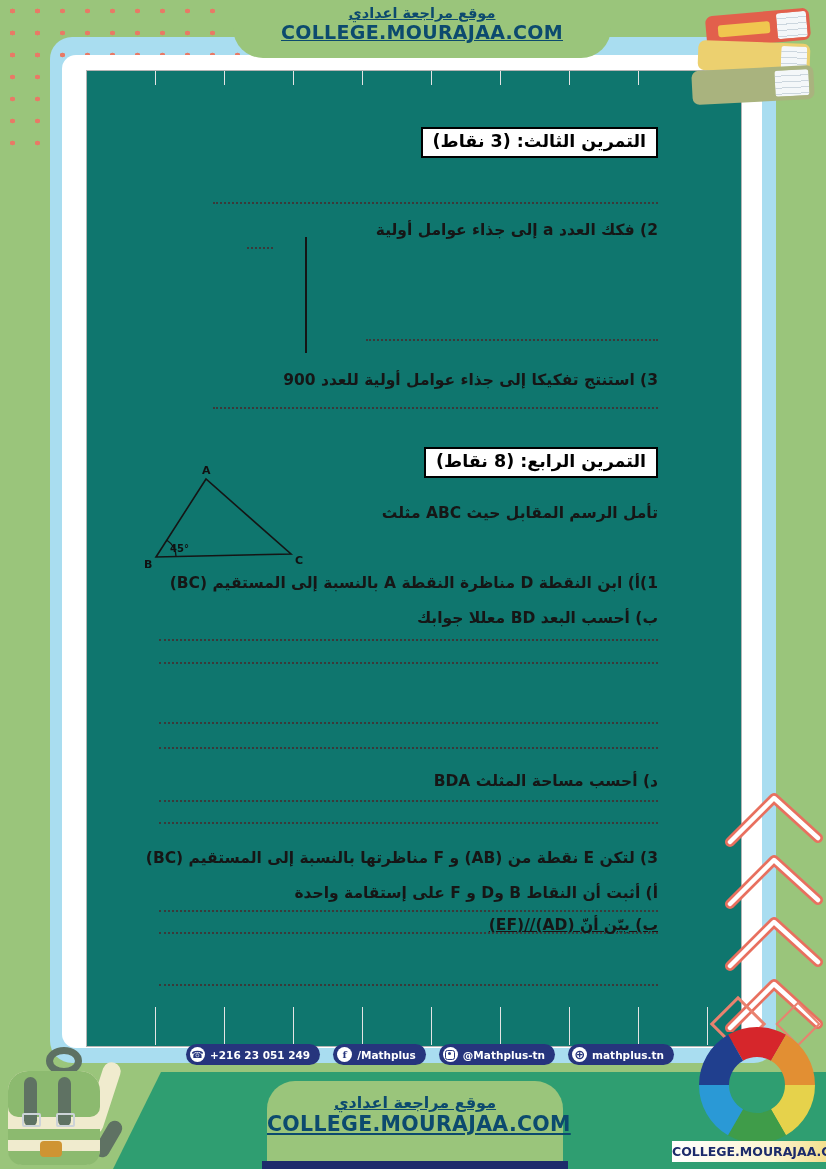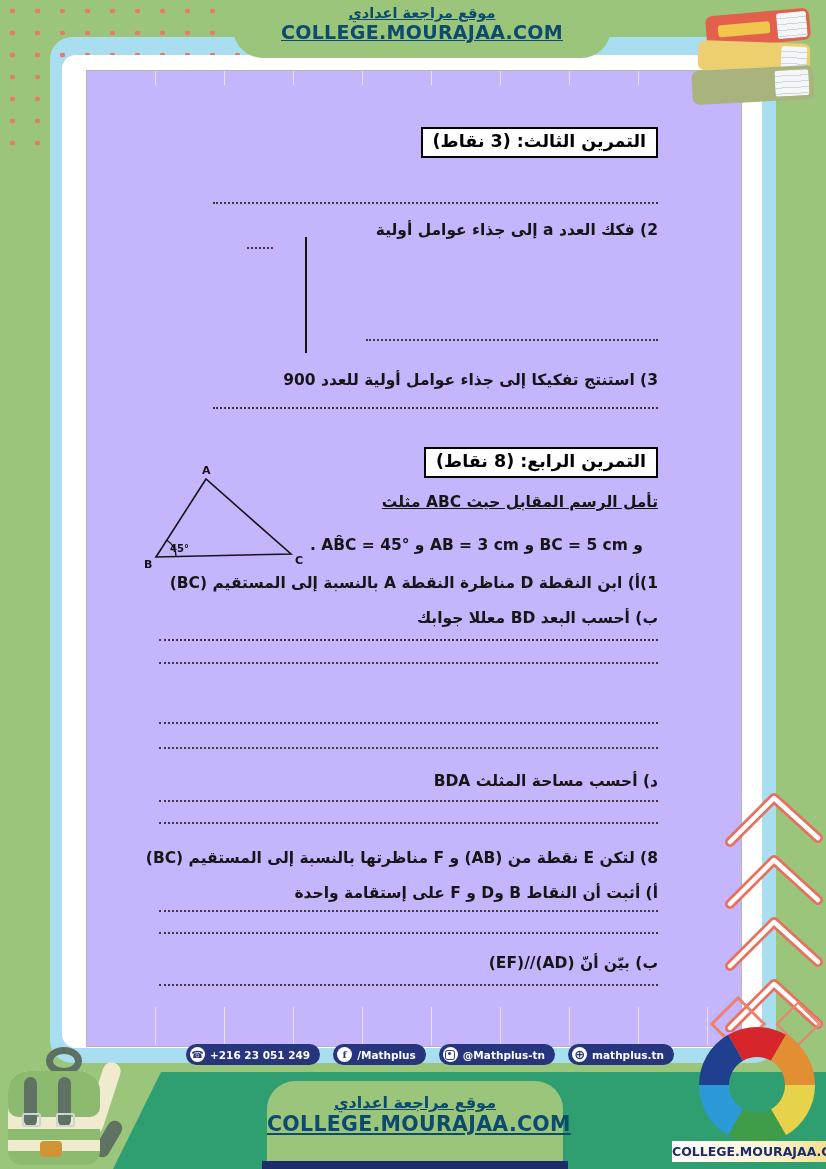--- a/index.html
+++ b/index.html
@@ -3,21 +3,21 @@
 <meta charset="utf-8">
 <style>
   html,body{margin:0;padding:0;}
   #stage{position:relative;width:826px;height:1169px;overflow:hidden;
          background:#9ac57b;font-family:"DejaVu Sans",sans-serif;}
   .abs{position:absolute;}
 
   
   .blue-panel{left:50px;top:37px;width:726px;height:1026px;border-radius:22px;background:#a9ddf0;}
   .white-outer{left:62px;top:55px;width:700px;height:993px;border-radius:14px;background:#ffffff;}
-  .paper{left:86px;top:70px;width:654px;height:975px;background:#c4b5fd;border:1px solid #b5b5b5;}
+  .paper{left:86px;top:70px;width:654px;height:975px;background:#0f766e;border:1px solid #b5b5b5;}
   .gridstrip{left:0;right:0;background:repeating-linear-gradient(90deg,transparent 0 68px,#e4e4e4 68px 69px);}
   .dotspatch{background-image:radial-gradient(#e87a66 2.4px,transparent 3px);background-size:25px 22px;}
 
   
   .bubble{background:#9ac57b;text-align:center;color:#0c4a6e;}
   .hdr{left:233px;top:0;width:378px;height:58px;border-radius:0 0 30px 30px;padding-top:5px;box-sizing:border-box;}
   .ftr{left:267px;top:1081px;width:296px;height:88px;border-radius:28px 28px 0 0;padding-top:12px;box-sizing:border-box;}
   .site-ar{font-weight:bold;text-decoration:underline;font-size:14.5px;}
   .site-url{font-weight:bold;text-decoration:underline;font-size:19px;letter-spacing:.3px;}
   .ftr .site-ar{font-size:16px;}
@@ -75,46 +75,45 @@
     <div class="abs titlebox" style="right:83px;top:56px;">التمرين الثالث: (3 نقاط)</div>
     <div class="abs dotline" style="left:126px;right:83px;top:131px;"></div>
     <div class="abs ar" style="right:83px;top:150px;">2) فكك العدد  a  إلى جذاء عوامل أولية</div>
     <div class="abs vline" style="left:218px;top:166px;height:116px;"></div>
     <div class="abs dotline" style="left:160px;width:26px;top:176px;"></div>
     <div class="abs dotline" style="left:279px;right:83px;top:268px;"></div>
     <div class="abs ar" style="right:83px;top:300px;">3) استنتج تفكيكا إلى جذاء عوامل أولية للعدد  900</div>
     <div class="abs dotline" style="left:126px;right:83px;top:336px;"></div>
 
     <div class="abs titlebox" style="right:83px;top:376px;">التمرين الرابع: (8 نقاط)</div>
-    <div class="abs ar" style="right:83px;top:422px;text-decoration:underline;">تأمل الرسم  المقابل حيث ABC مثلث</div>
-    <div class="abs ar" style="right:98px;top:465px;">و  BC = 5 cm  و  AB = 3 cm  و  AB̂C = 45° .</div>
+    <div class="abs ar" style="right:83px;top:433px;">تأمل الرسم  المقابل حيث ABC مثلث</div>
 
     <svg class="abs" style="left:56px;top:393px;" width="175" height="110" viewBox="0 0 175 110">
       <polygon points="63,15 13,93 148,90" fill="none" stroke="#151515" stroke-width="1.6"></polygon>
       <path d="M 33 92.6 A 20 20 0 0 0 23.9 76.2" fill="none" stroke="#151515" stroke-width="1.3"></path>
       <text x="59" y="10" font-size="11" font-weight="bold" fill="#111">A</text>
       <text x="1" y="104" font-size="11" font-weight="bold" fill="#111">B</text>
       <text x="152" y="100" font-size="11" font-weight="bold" fill="#111">C</text>
       <text x="27" y="88" font-size="10" font-weight="bold" fill="#111">45°</text>
     </svg>
 
     <div class="abs ar" style="right:83px;top:503px;">1)أ) ابن النقطة D مناظرة النقطة  A  بالنسبة إلى المستقيم (BC)</div>
     <div class="abs ar" style="right:83px;top:538px;">ب) أحسب البعد BD معللا جوابك</div>
     <div class="abs dotline" style="left:72px;right:83px;top:568px;"></div>
     <div class="abs dotline" style="left:72px;right:83px;top:591px;"></div>
     <div class="abs dotline" style="left:72px;right:83px;top:651px;"></div>
     <div class="abs dotline" style="left:72px;right:83px;top:676px;"></div>
     <div class="abs ar" style="right:83px;top:701px;">د) أحسب مساحة المثلث BDA</div>
     <div class="abs dotline" style="left:72px;right:83px;top:729px;"></div>
     <div class="abs dotline" style="left:72px;right:83px;top:751px;"></div>
-    <div class="abs ar" style="right:83px;top:778px;">8) لتكن E نقطة من (AB) و F مناظرتها بالنسبة إلى المستقيم (BC)</div>
+    <div class="abs ar" style="right:83px;top:778px;">3) لتكن E نقطة من (AB) و F مناظرتها بالنسبة إلى المستقيم (BC)</div>
     <div class="abs ar" style="right:83px;top:813px;">أ)  أثبت أن النقاط B وD و F على إستقامة واحدة</div>
     <div class="abs dotline" style="left:72px;right:83px;top:839px;"></div>
     <div class="abs dotline" style="left:72px;right:83px;top:861px;"></div>
-    <div class="abs ar" style="right:83px;top:883px;">ب) بيّن أنّ  (AD)//(EF)</div>
+    <div class="abs ar" style="right:83px;top:845px;text-decoration:underline;">ب) بيّن أنّ  (AD)//(EF)</div>
     <div class="abs dotline" style="left:72px;right:83px;top:913px;"></div>
   </div>
 
   <div class="abs bubble hdr">
     <div class="site-ar">موقع مراجعة اعدادي</div>
     <div class="site-url">COLLEGE.MOURAJAA.COM</div>
   </div>
 
   <div class="abs" style="left:692px;top:4px;width:128px;height:100px;">
     <div class="abs book" style="left:14px;top:8px;width:104px;height:32px;background:#e2604c;transform:rotate(-5deg);">

